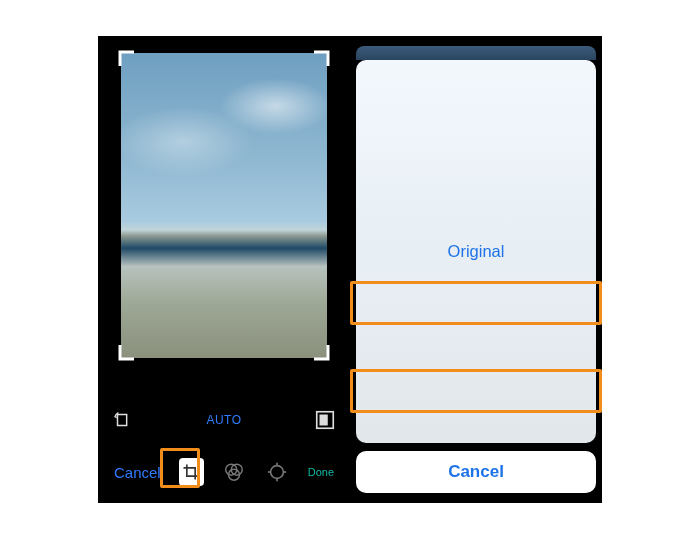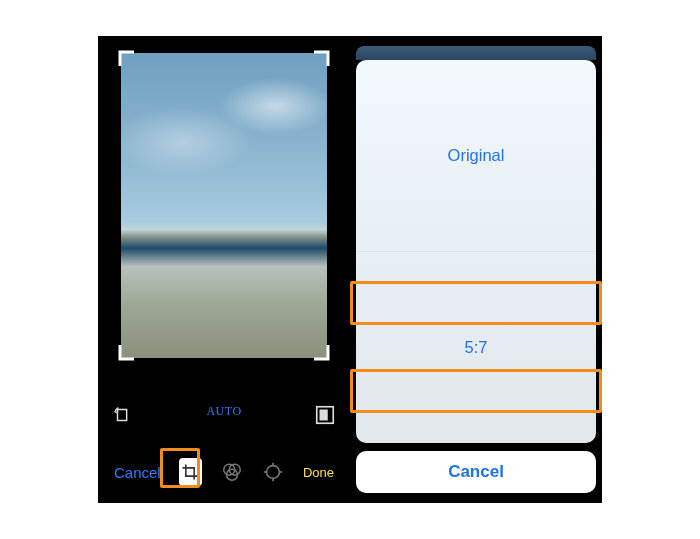--- a/index.html
+++ b/index.html
@@ -67,38 +67,37 @@
     }
     .dial-ticks {
       position:absolute; left:0; right:0; top:5px; height:30px;
       background: repeating-conic-gradient(from -40deg at 50% 400%, rgba(255,255,255,0.4) 0 0.3deg, transparent 0.3deg 1.2deg);
       mask: radial-gradient(circle at 50% 400%, transparent 0 395px, #000 395px 410px, transparent 410px);
       -webkit-mask: radial-gradient(circle at 50% 400%, transparent 0 395px, #000 395px 410px, transparent 410px);
     }
 
     .toolbar-row1 {
       position: absolute; left:0; right:0; top: 368px; height: 32px;
-      display: flex; align-items: flex-start; justify-content: space-between;
+      display: flex; align-items: center; justify-content: space-between;
       padding: 0 14px;
-      font-family: Liberation Serif, serif;
     }
     .toolbar-row1 .mid {
       flex:1; text-align:center; color:#2f7cff; font-size:12px; letter-spacing:0.5px;
     }
     .rotate-icon { width:22px; height:22px; }
     .aspect-icon { width:22px; height:22px; }
 
     .toolbar-row2 {
       position:absolute; left:0; right:0; top: 416px; height: 40px;
       display:flex; align-items:center;
       padding: 0 16px;
       gap: 18px;
     }
     .txt-cancel { color:#2f7cff; font-size:15px; }
-    .txt-done { color:#fde047; font-size:13px; margin-left:auto; }
+    .txt-done { color:#14b8a6; font-size:11px; margin-left:auto; }
     .mode-btn { width:28px; height:28px; display:flex; align-items:center; justify-content:center; }
     .mode-crop { background:#fff; border-radius:4px; }
 
     .hl-left {
       position:absolute;
       left: 62px; top: 412px;
       width: 40px; height: 40px;
       border: 3px solid #f28c1a;
       border-radius:2px;
     }
@@ -230,21 +229,20 @@
     </div>
 
     <div class="hl-left"></div>
   </div>
 
   <div class="pane right">
     <div class="sheet-wrap">
       <div class="sheet-peek"></div>
       <div class="sheet">
         <div class="ratio-item">Original</div>
-        <div class="ratio-item">5:7</div>
       </div>
       <div class="cancel-bar">Cancel</div>
 
       <div class="hl-r hl-r1"></div>
       <div class="hl-r hl-r2"></div>
     </div>
   </div>
 
 </div>
 

